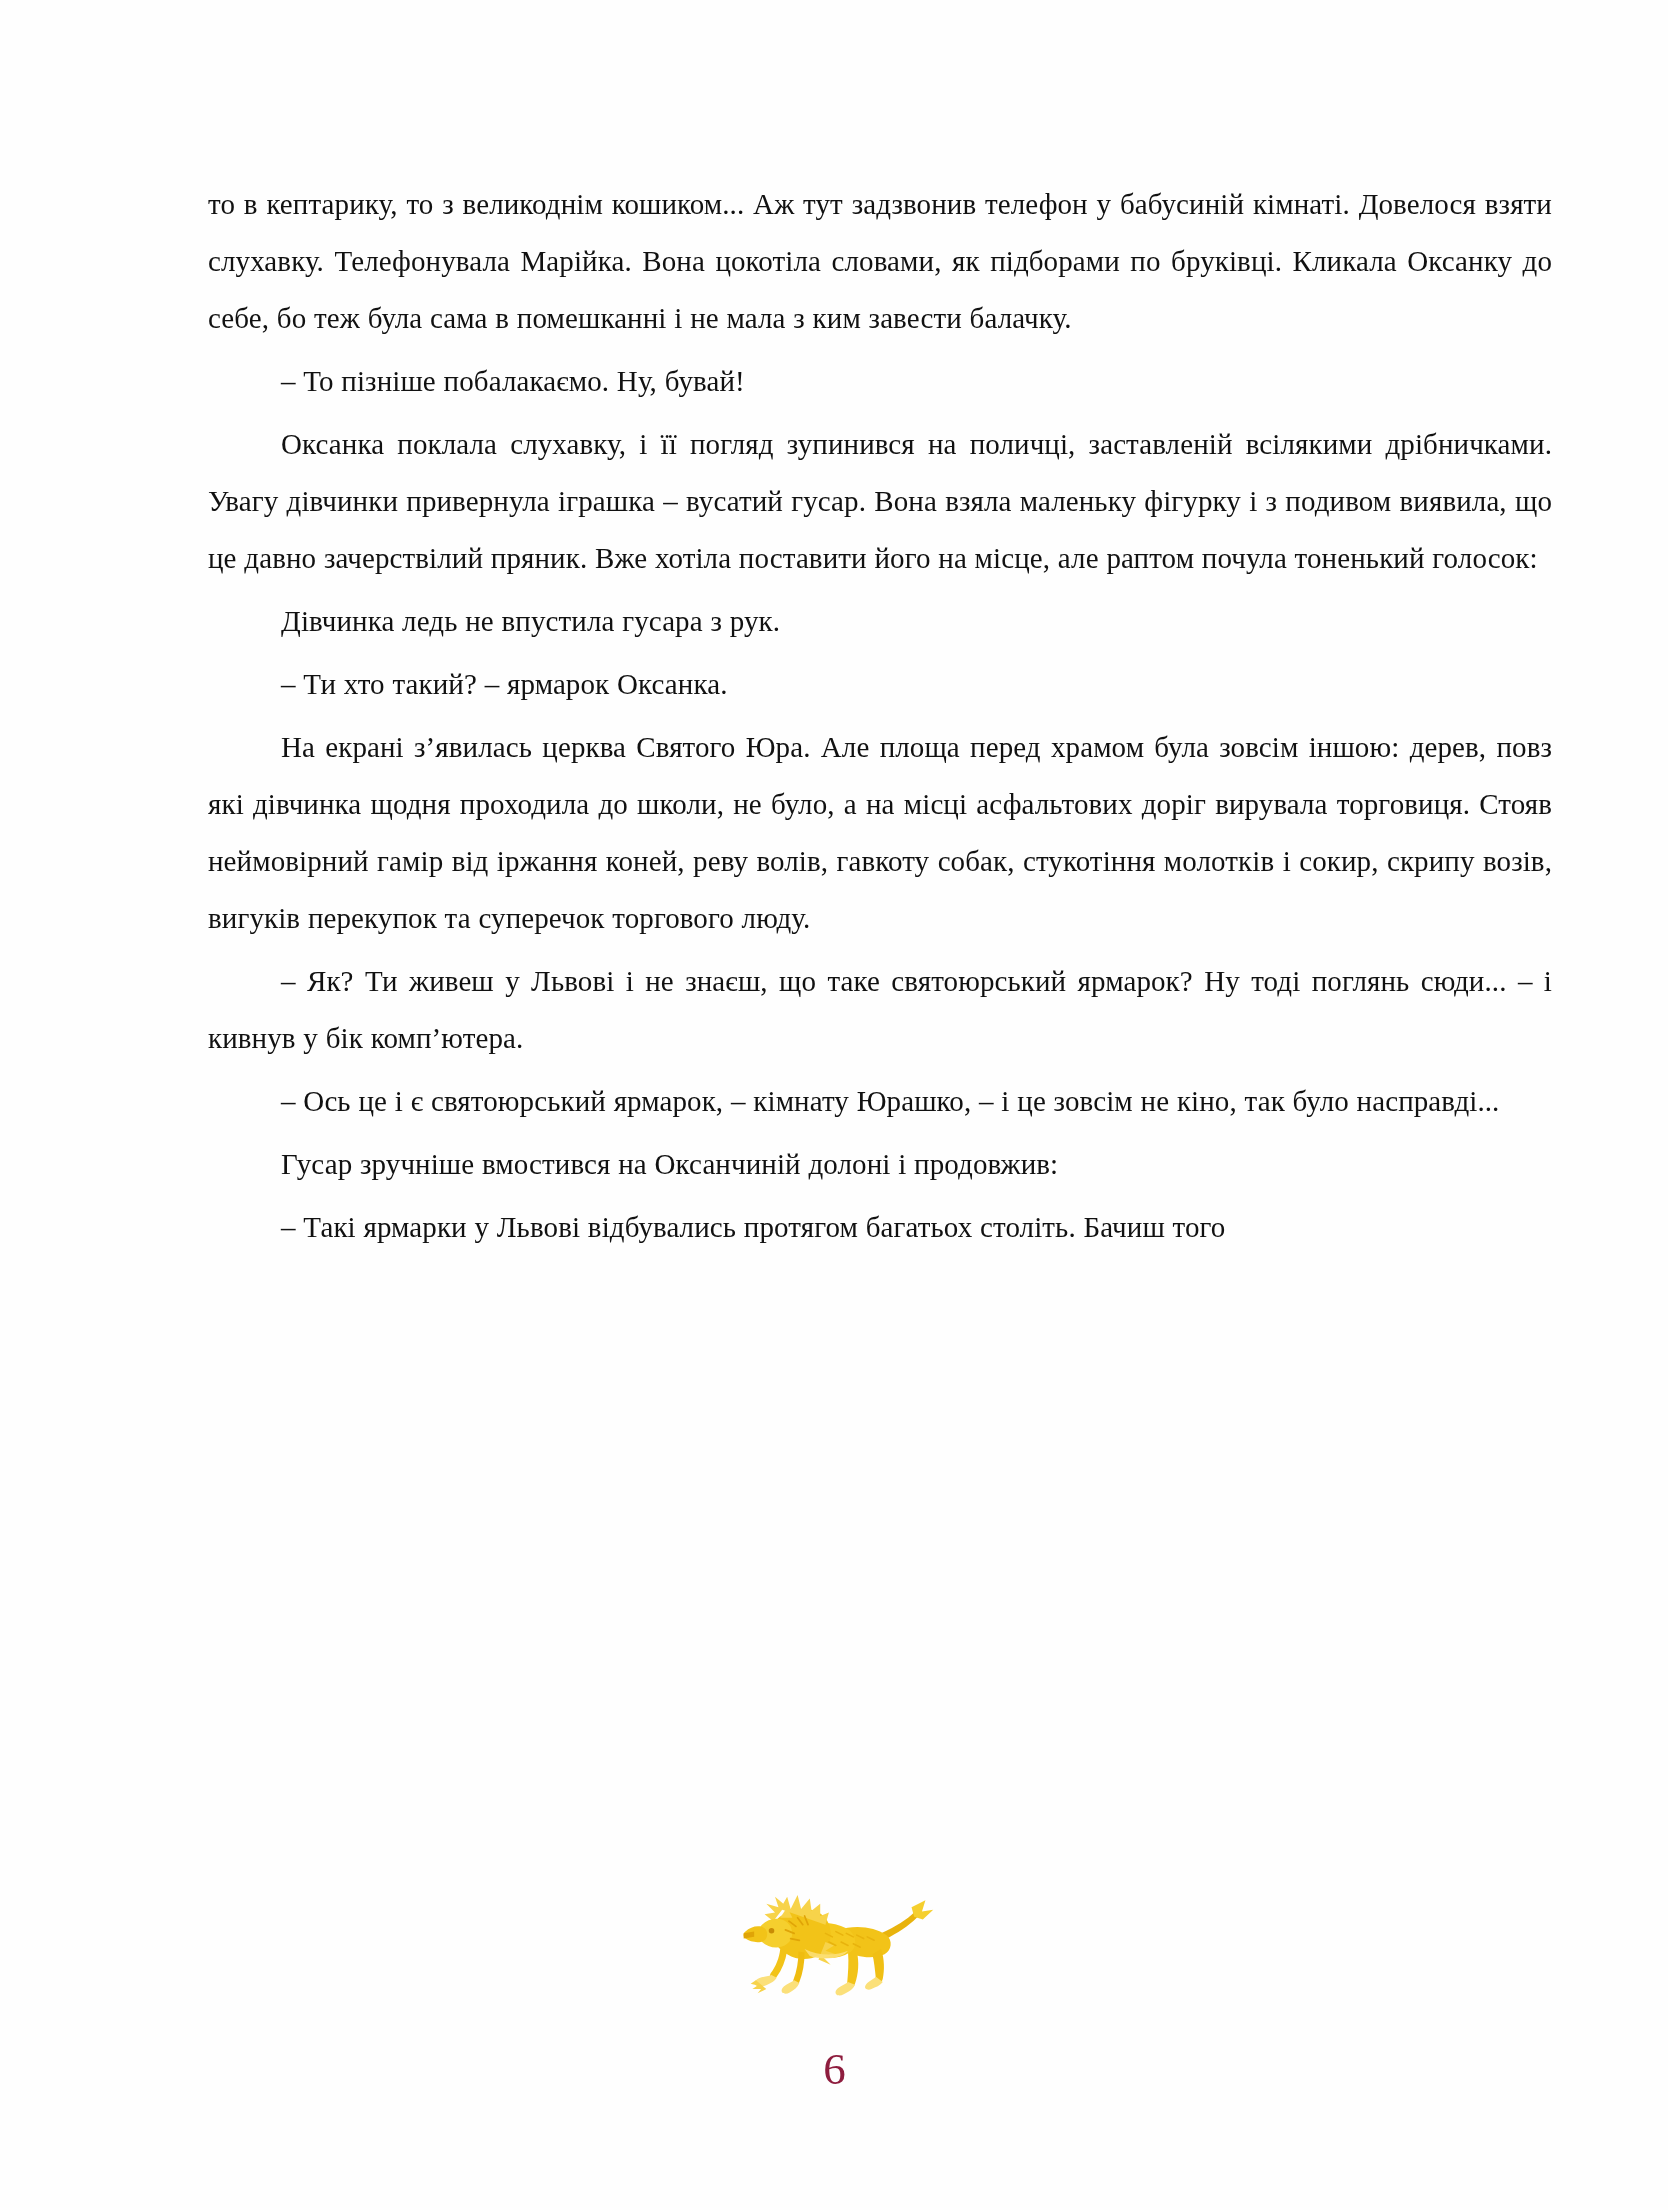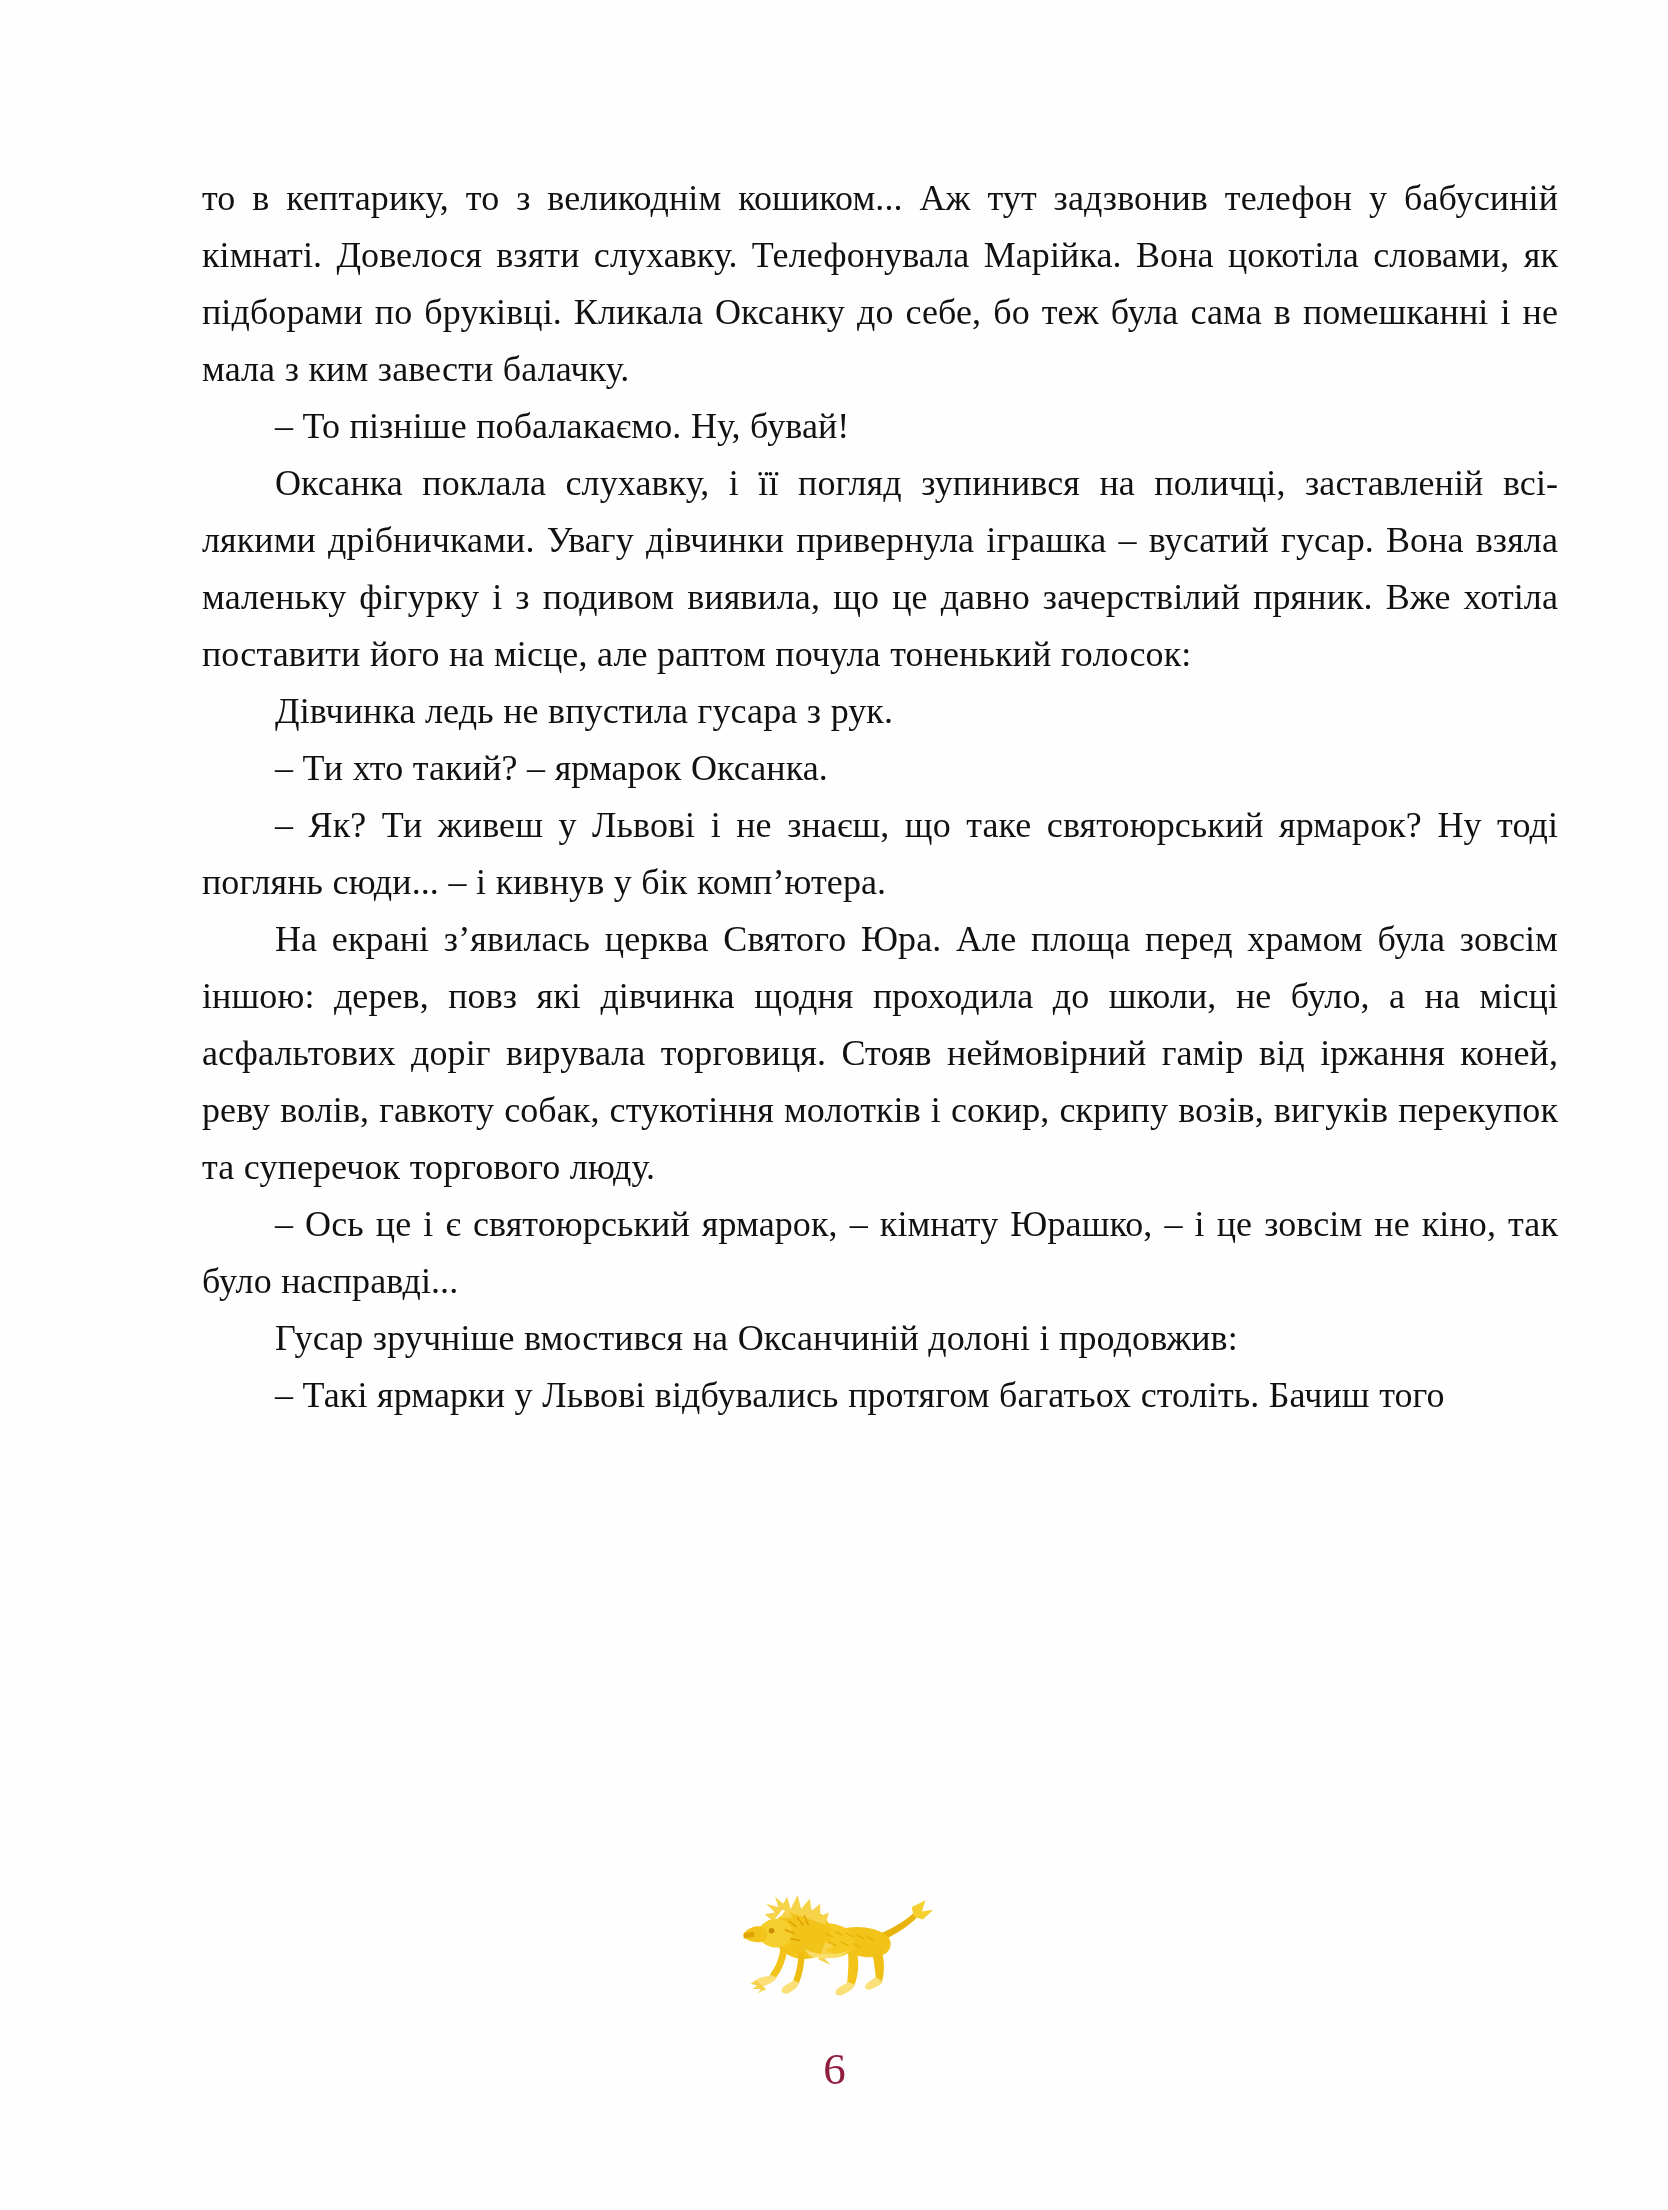--- a/index.html
+++ b/index.html
@@ -17,26 +17,26 @@
     overflow: hidden;
   }
   .text-block {
     position: absolute;
     left: 202px;
     top: 170px;
     width: 1356px;
   }
   .para {
     font-family: "Liberation Serif", "DejaVu Serif", serif;
-    font-size: 36px;
+    font-size: 29px;
     line-height: 57px;
     color: #111111;
     text-align: justify;
     text-justify: inter-word;
-    margin: 0;
+    margin: 6px;
     text-indent: 73px;
     hyphens: manual;
     -webkit-hyphens: manual;
     letter-spacing: 0.1px;
     word-spacing: 0.4px;
   }
   .para.no-indent {
     text-indent: 0;
   }
   .lion-wrap {
@@ -71,22 +71,22 @@
 
 <div class="page">
 
   <div class="text-block">
 
     <p class="para no-indent">то в кептарику, то з великоднім кошиком... Аж тут задзвонив телефон у бабу­синій кімнаті. Довелося взяти слухавку. Телефонувала Марійка. Вона цокотіла словами, як підборами по бруківці. Кликала Оксанку до себе, бо теж була сама в помешканні і не мала з ким завести балачку.</p>
     <p class="para">– То пізніше побалакаємо. Ну, бувай!</p>
     <p class="para">Оксанка поклала слухавку, і її погляд зупинився на поличці, заставленій всі­лякими дрібничками. Увагу дівчинки привернула іграшка – вусатий гусар. Вона взяла маленьку фігурку і з подивом виявила, що це давно зачерствілий пряник. Вже хотіла поставити його на місце, але раптом почула тоненький голосок:</p>
     <p class="para">Дівчинка ледь не впустила гусара з рук.</p>
     <p class="para">– Ти хто такий? – ярмарок Оксанка.</p>
+    <p class="para">На екрані з’явилась церква Святого Юра. Але площа перед храмом була зовсім іншою: дерев, повз які дівчинка щодня проходила до школи, не було, а на місці асфальтових доріг вирувала торговиця. Стояв неймовірний гамір від іржання коней, реву волів, гавкоту собак, стукотіння молотків і сокир, скрипу возів, вигуків перекупок та суперечок торгового люду.</p>
     <p class="para">– Як? Ти живеш у Львові і не знаєш, що таке святоюрський ярмарок? Ну тоді поглянь сюди... – і кивнув у бік комп’ютера.</p>
-    <p class="para">На екрані з’явилась церква Святого Юра. Але площа перед храмом була зовсім іншою: дерев, повз які дівчинка щодня проходила до школи, не було, а на місці асфальтових доріг вирувала торговиця. Стояв неймовірний гамір від іржання коней, реву волів, гавкоту собак, стукотіння молотків і сокир, скрипу возів, вигуків перекупок та суперечок торгового люду.</p>
     <p class="para">– Ось це і є святоюрський ярмарок, – кімнату Юрашко, – і це зовсім не кіно, так було насправді...</p>
     <p class="para">Гусар зручніше вмостився на Оксанчиній долоні і продовжив:</p>
     <p class="para">– Такі ярмарки у Львові відбувались протягом багатьох століть. Бачиш того</p>
 
   </div>
 
   <div class="lion-wrap">
     <svg class="lion-svg" viewBox="0 0 230 140" aria-hidden="true">
       <g>
 

